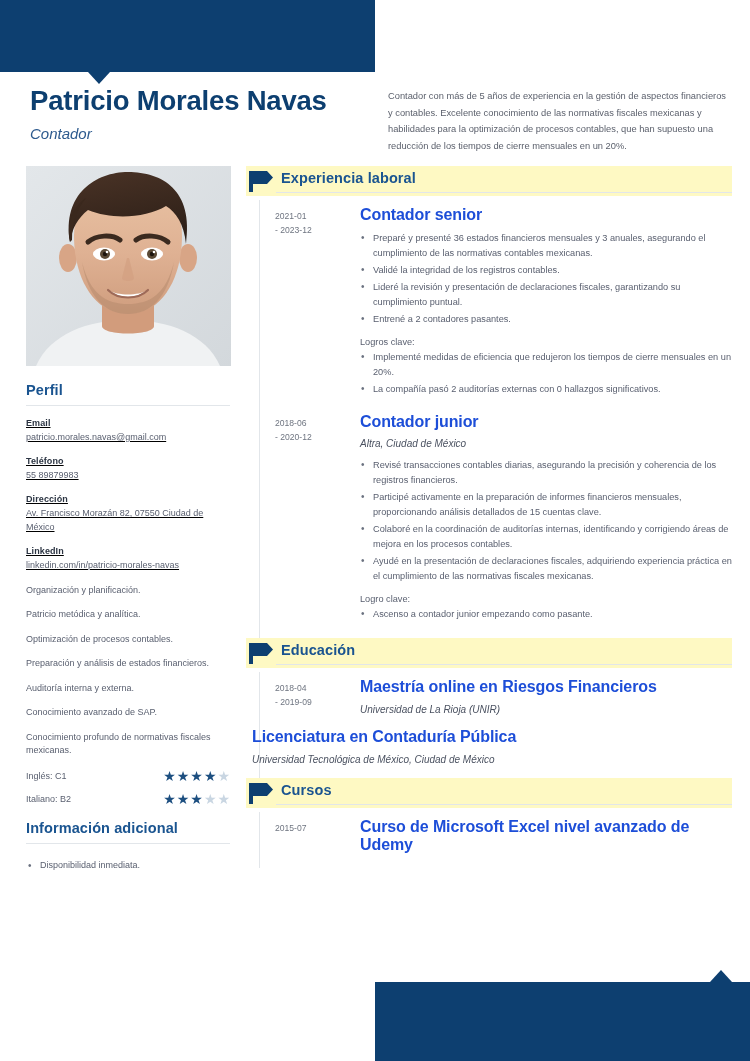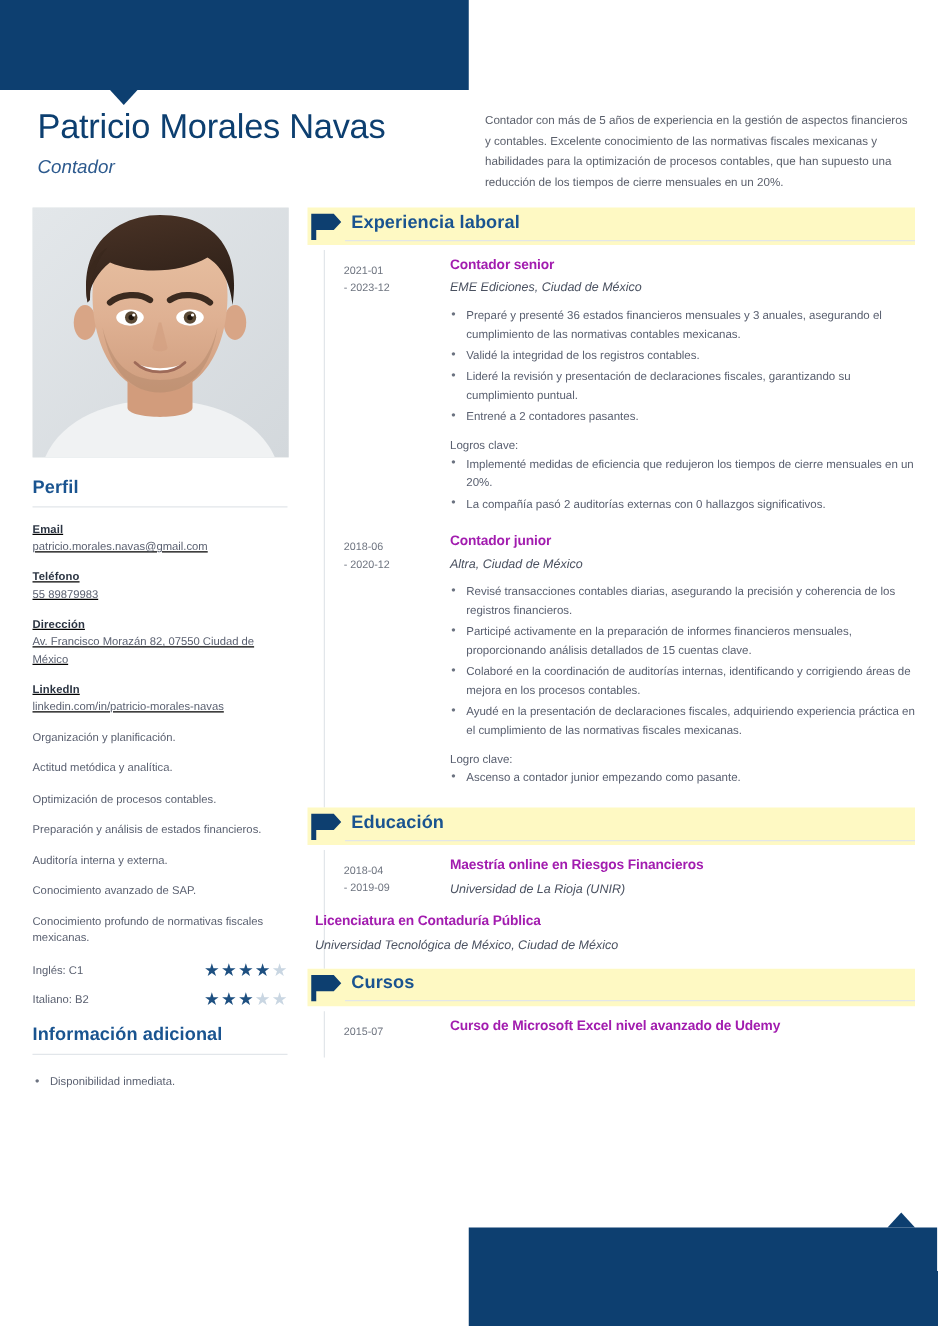--- a/index.html
+++ b/index.html
@@ -48,21 +48,21 @@
   .header {
     position: absolute; left: 0; top: 84px;
     width: 750px; height: 72px;
     padding: 0 22px 0 30px;
     display: flex;
     align-items: flex-start;
   }
   .header-left { width: 350px; padding-top: 2px; }
   .full-name {
     font-size: 27.5px;
-    font-weight: normal;
+    font-weight: bold;
     color: #0d3f70;
     letter-spacing: -0.2px;
     line-height: 1.1;
   }
   .job-title {
     margin-top: 9px;
     font-size: 15px;
     font-style: italic;
     color: #2d5a8e;
   }
@@ -213,23 +213,23 @@
     width: 108px;
     flex: 0 0 108px;
     padding-left: 27px;
     padding-top: 3px;
     font-size: 8.6px;
     color: #6f7581;
     line-height: 1.65;
   }
   .entry-body { flex: 1; padding-left: 4px; }
   .entry-role {
-    font-size: 11px;
+    font-size: 16px;
     font-weight: bold;
-    color: #a21caf;
+    color: #1d4ed8;
     margin-bottom: 7px;
     letter-spacing: -0.1px;
   }
   .entry-org {
     font-size: 10px;
     font-style: italic;
     color: #4a5160;
     margin-bottom: 9px;
   }
   .bullets { list-style: none; }
@@ -355,21 +355,21 @@
           <div class="contact-item">
             <div class="contact-label">LinkedIn</div>
             <div class="contact-value">linkedin.com/in/patricio-morales-navas</div>
           </div>
         </div>
       </div>
 
       <div>
         <div class="skill-list">
           <div class="skill-item">Organización y planificación.</div>
-          <div class="skill-item">Actitud metódica y analítica.</div>
+          <div class="skill-item">Patricio metódica y analítica.</div>
           <div class="skill-item">Optimización de procesos contables.</div>
           <div class="skill-item">Preparación y análisis de estados financieros.</div>
           <div class="skill-item">Auditoría interna y externa.</div>
           <div class="skill-item">Conocimiento avanzado de SAP.</div>
           <div class="skill-item">Conocimiento profundo de normativas fiscales mexicanas.</div>
         </div>
       </div>
 
       <div>
         <div class="lang-list">
@@ -416,21 +416,20 @@
         </div>
         <div class="timeline">
 
           <div class="entry">
             <div class="entry-dates">
               <div>2021-01</div>
               <div>- 2023-12</div>
             </div>
             <div class="entry-body">
               <div class="entry-role">Contador senior</div>
-              <div class="entry-org">EME Ediciones, Ciudad de México</div>
               <ul class="bullets">
                 <li>Preparé y presenté 36 estados financieros mensuales y 3 anuales, asegurando el cumplimiento de las normativas contables mexicanas.</li>
                 <li>Validé la integridad de los registros contables.</li>
                 <li>Lideré la revisión y presentación de declaraciones fiscales, garantizando su cumplimiento puntual.</li>
                 <li>Entrené a 2 contadores pasantes.</li>
               </ul>
               <div class="achv-label">Logros clave:</div>
               <ul class="bullets">
                 <li>Implementé medidas de eficiencia que redujeron los tiempos de cierre mensuales en un 20%.</li>
                 <li>La compañía pasó 2 auditorías externas con 0 hallazgos significativos.</li>

